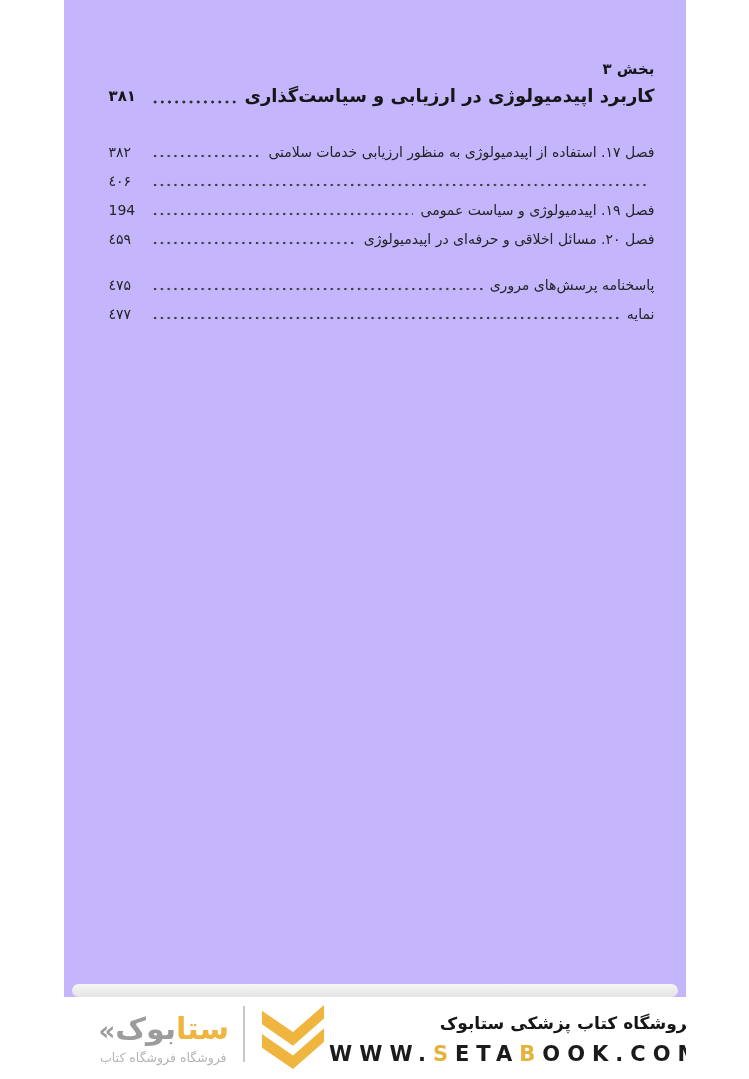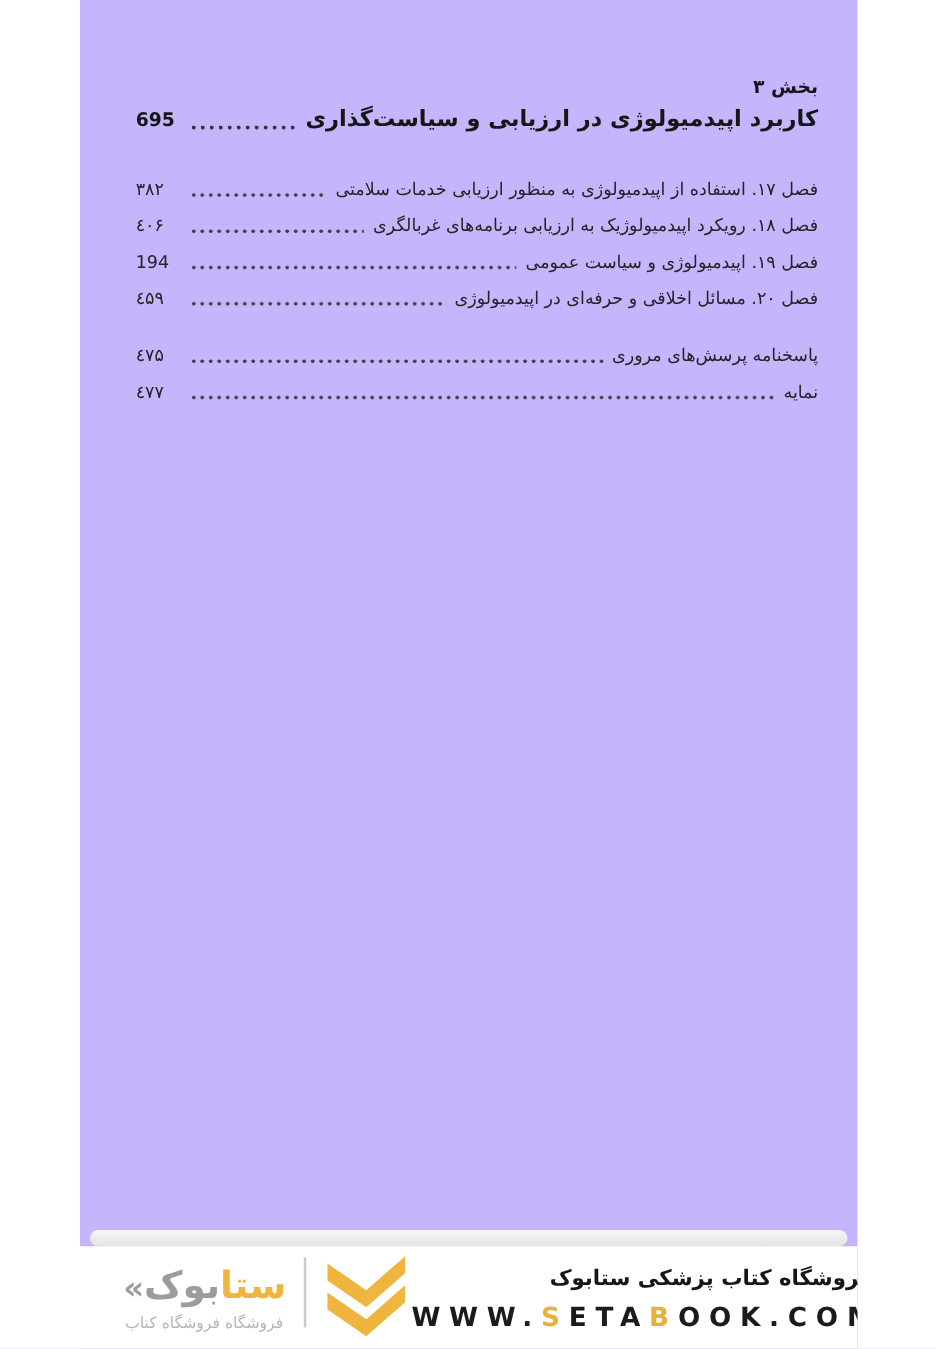--- a/index.html
+++ b/index.html
@@ -73,31 +73,30 @@
 
 <div class="page">
 
   <div class="content">
 
     <div class="section-label">بخش ۳</div>
 
     <div class="toc-row title-row">
       <span class="toc-title">کاربرد اپیدمیولوژی در ارزیابی و سیاست‌گذاری</span>
       <span class="dots"></span>
-      <span class="toc-page">695</span>
+      <span class="toc-page">۳۸۱</span>
     </div>
 
     <div class="chapter-list">
       <div class="toc-row">
         <span class="toc-title">فصل ۱۷. استفاده از اپیدمیولوژی به منظور ارزیابی خدمات سلامتی</span>
         <span class="dots"></span>
         <span class="toc-page">۳۸۲</span>
       </div>
       <div class="toc-row">
-        <span class="toc-title">فصل ۱۸. رویکرد اپیدمیولوژیک به ارزیابی برنامه‌های غربالگری</span>
         <span class="dots"></span>
         <span class="toc-page">٤٠۶</span>
       </div>
       <div class="toc-row">
         <span class="toc-title">فصل ۱۹. اپیدمیولوژی و سیاست عمومی</span>
         <span class="dots"></span>
         <span class="toc-page">194</span>
       </div>
       <div class="toc-row">
         <span class="toc-title">فصل ۲۰. مسائل اخلاقی و حرفه‌ای در اپیدمیولوژی</span>

